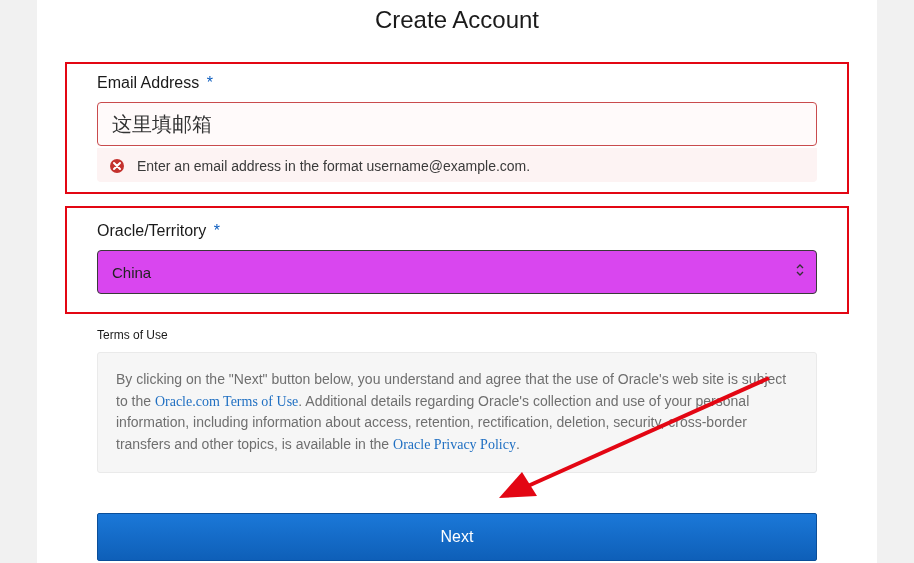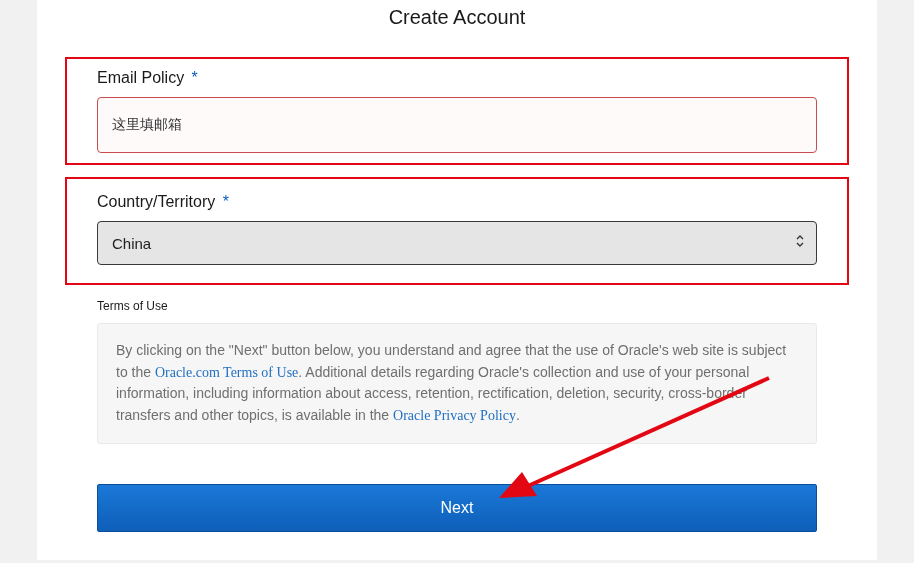--- a/index.html
+++ b/index.html
@@ -13,21 +13,21 @@
     }
     .panel {
       background: #ffffff;
       margin: 0 auto;
       width: 840px;
       min-height: 560px;
       padding: 0 0 20px 0;
       position: relative;
     }
     .page-title {
-      font-size: 20px;
+      font-size: 24px;
       font-weight: 400;
       text-align: center;
       color: #1a1a1a;
       padding: 6px 0 28px 0;
     }
     .form-area { padding: 0 60px; }
 
     .hl-box {
       border: 2px solid #e30613;
       padding: 10px 30px 10px 30px;
@@ -38,26 +38,26 @@
     .field-label {
       font-size: 16px;
       color: #1a1a1a;
       font-weight: 400;
       margin-bottom: 10px;
     }
     .req { color: #0b5cbe; margin-left: 3px; }
 
     .text-input {
       width: 100%;
-      height: 56px;
+      height: 44px;
       border: 1px solid #d08c8c;
       background: #fffafa;
       border-radius: 4px;
       padding: 0 14px;
-      font-size: 14px;
+      font-size: 20px;
       color: #333;
       outline: none;
     }
     .text-input.error { border-color: #c94b4d; }
 
     .error-row {
       display: flex;
       align-items: center;
       background: #fdf3f3;
       border-radius: 0 0 4px 4px;
@@ -69,21 +69,21 @@
       margin-right: 12px;
     }
     .error-row .msg { font-size: 14px; color: #3a3a3a; }
 
     .select-wrap { position: relative; }
     .select-input {
       width: 100%;
       height: 44px;
       border: 1px solid #3a3a3a;
       border-radius: 4px;
-      background: #e5e5e5;
+      background: #d946ef;
       padding: 0 14px;
       font-size: 15px;
       color: #222;
       appearance: none;
       -webkit-appearance: none;
       outline: none;
       cursor: pointer;
     }
     .updown {
       position: absolute;
@@ -135,29 +135,38 @@
 <body>
 
 <div class="panel">
 
   <h1 class="page-title">Create Account</h1>
 
   <div class="form-area">
 
     <div class="hl-box">
       <div class="field-label">
-        <span>Email Policy</span>
+        <span>Email Address</span>
         <span class="req">*</span>
       </div>
       <input type="text" class="text-input error" value="这里填邮箱" style="">
+      <div class="error-row">
+        <span class="icon">
+          <svg viewBox="0 0 16 16" width="16" height="16">
+            <circle cx="8" cy="8" r="7" fill="#c4322e"></circle>
+            <path d="M5 5 L11 11 M11 5 L5 11" stroke="#fff" stroke-width="2" stroke-linecap="round"></path>
+          </svg>
+        </span>
+        <span class="msg">Enter an email address in the format username@example.com.</span>
+      </div>
     </div>
 
     <div class="hl-box second">
       <div class="field-label">
-        <span>Country/Territory</span>
+        <span>Oracle/Territory</span>
         <span class="req">*</span>
       </div>
       <div class="select-wrap">
         <button type="button" class="select-input" style="text-align:left;">China</button>
         <span class="updown">
           <svg width="10" height="16" viewBox="0 0 10 16">
             <path d="M2 6 L5 3 L8 6" fill="none" stroke="#333" stroke-width="1.4"></path>
             <path d="M2 10 L5 13 L8 10" fill="none" stroke="#333" stroke-width="1.4"></path>
           </svg>
         </span>

